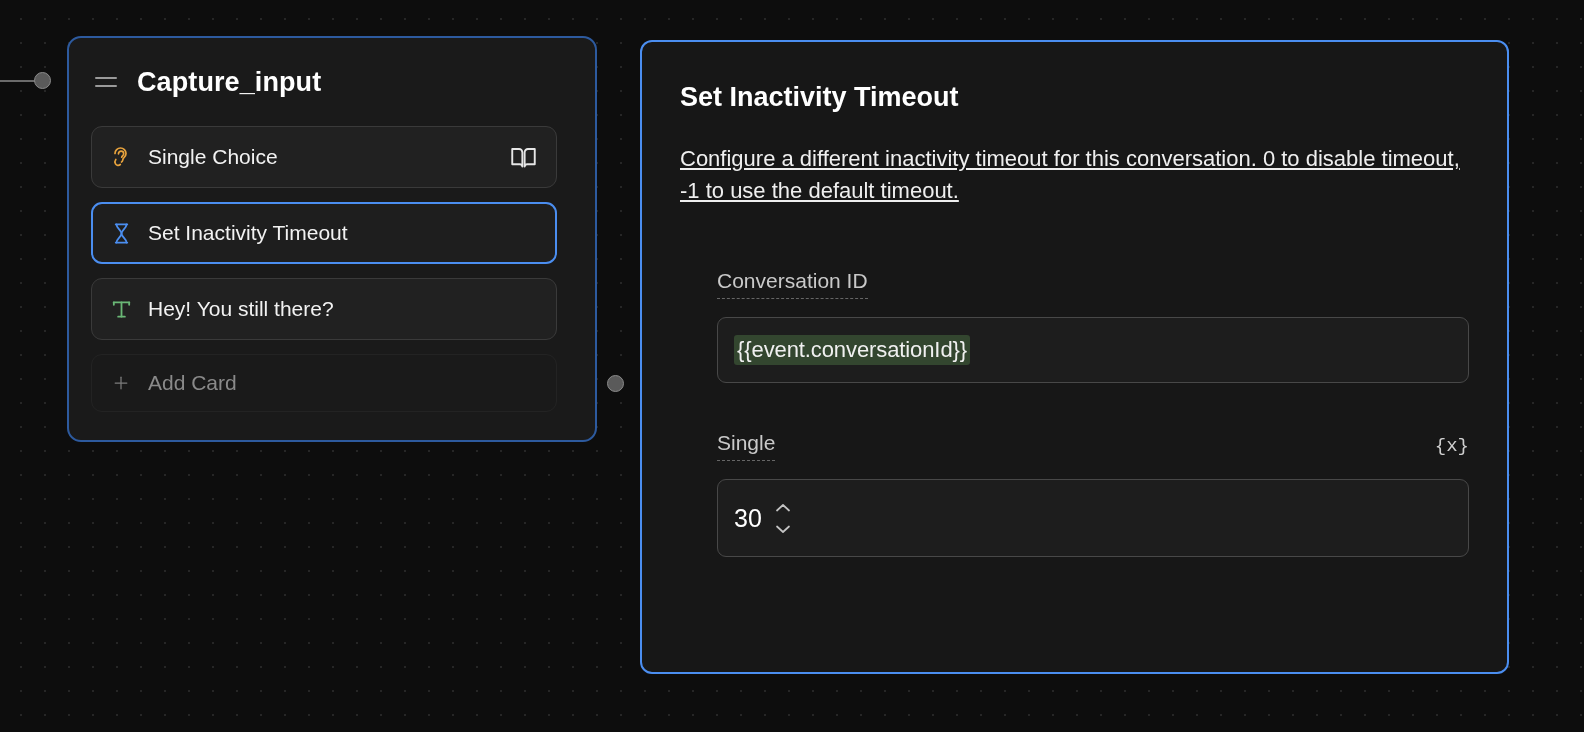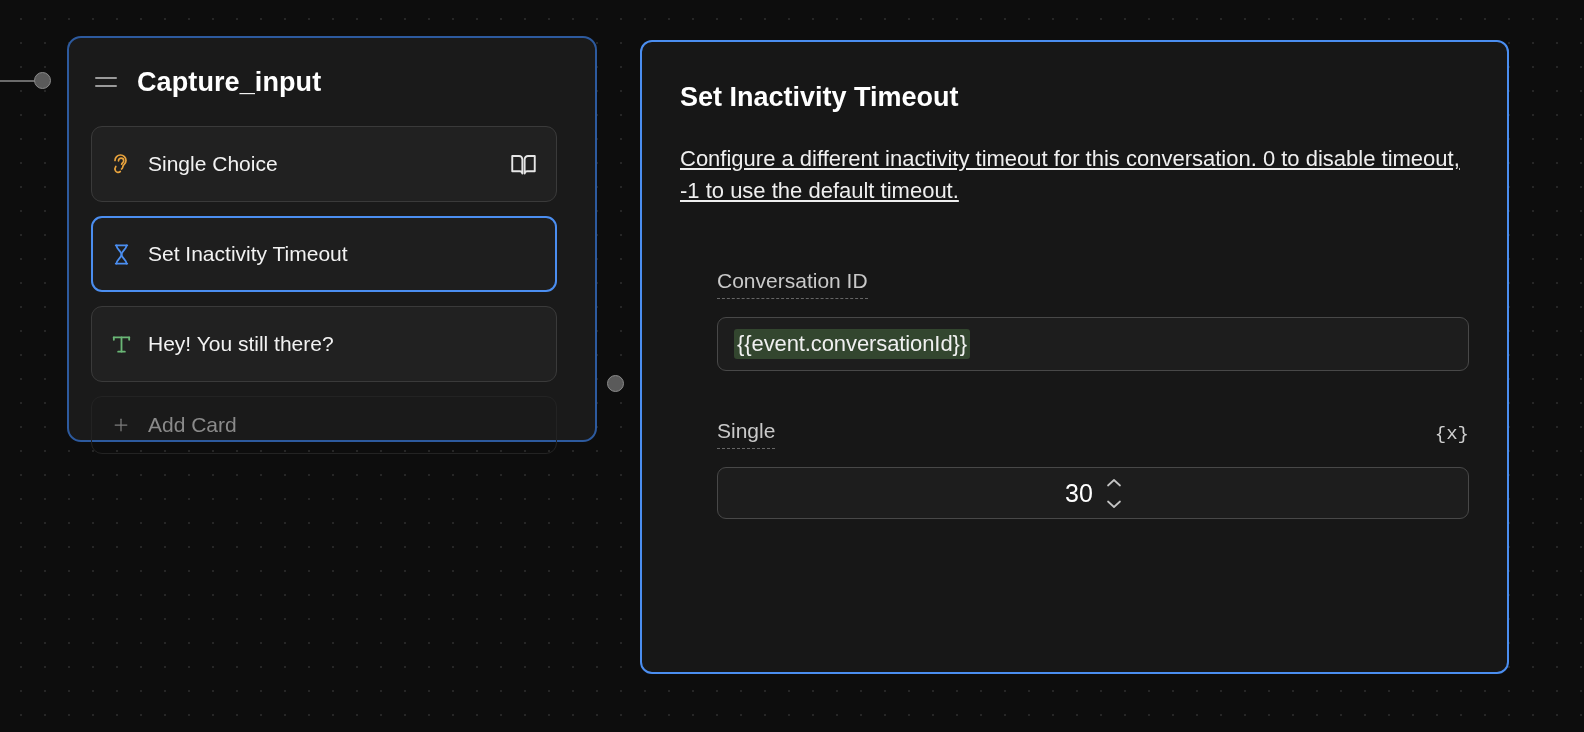--- a/index.html
+++ b/index.html
@@ -77,21 +77,21 @@
   }
   .node-title {
     font-size: 27px;
     font-weight: bold;
     letter-spacing: 0.1px;
     color: #ffffff;
   }
 
   
   .card {
-    height: 76px;
+    height: 62px;
     margin-bottom: 14px;
     display: flex;
     align-items: center;
     gap: 14px;
     padding: 0 18px 0 16px;
     background: #212121;
     border: 1px solid #3a3a3a;
     border-radius: 11px;
   }
   .card.selected {
@@ -188,45 +188,45 @@
     line-height: 1.15;
   }
   .var-toggle {
     font-size: 19px;
     color: #cfcfcf;
     font-family: "Liberation Mono", monospace;
     padding-top: 4px;
   }
 
   .input-box {
-    height: 54px;
+    height: 66px;
     background: #1d1d1d;
     border: 1px solid #484848;
     border-radius: 9px;
     display: flex;
     align-items: center;
     padding: 0 16px;
   }
   .tpl-token {
     font-size: 22px;
     color: #f0f0f0;
     background: #33462f;
     border-radius: 3px;
     padding: 2px 3px;
     letter-spacing: -0.1px;
   }
 
   .number-box {
-    height: 52px;
+    height: 78px;
     background: #1d1d1d;
     border: 1px solid #484848;
     border-radius: 9px;
     display: flex;
     align-items: center;
-    justify-content: center;
+    justify-content: flex-start;
     padding: 0 14px 0 16px;
     gap: 12px;
   }
   .number-value {
     font-size: 25px;
     color: #ffffff;
     text-align: right;
   }
   .stepper {
     display: flex;

